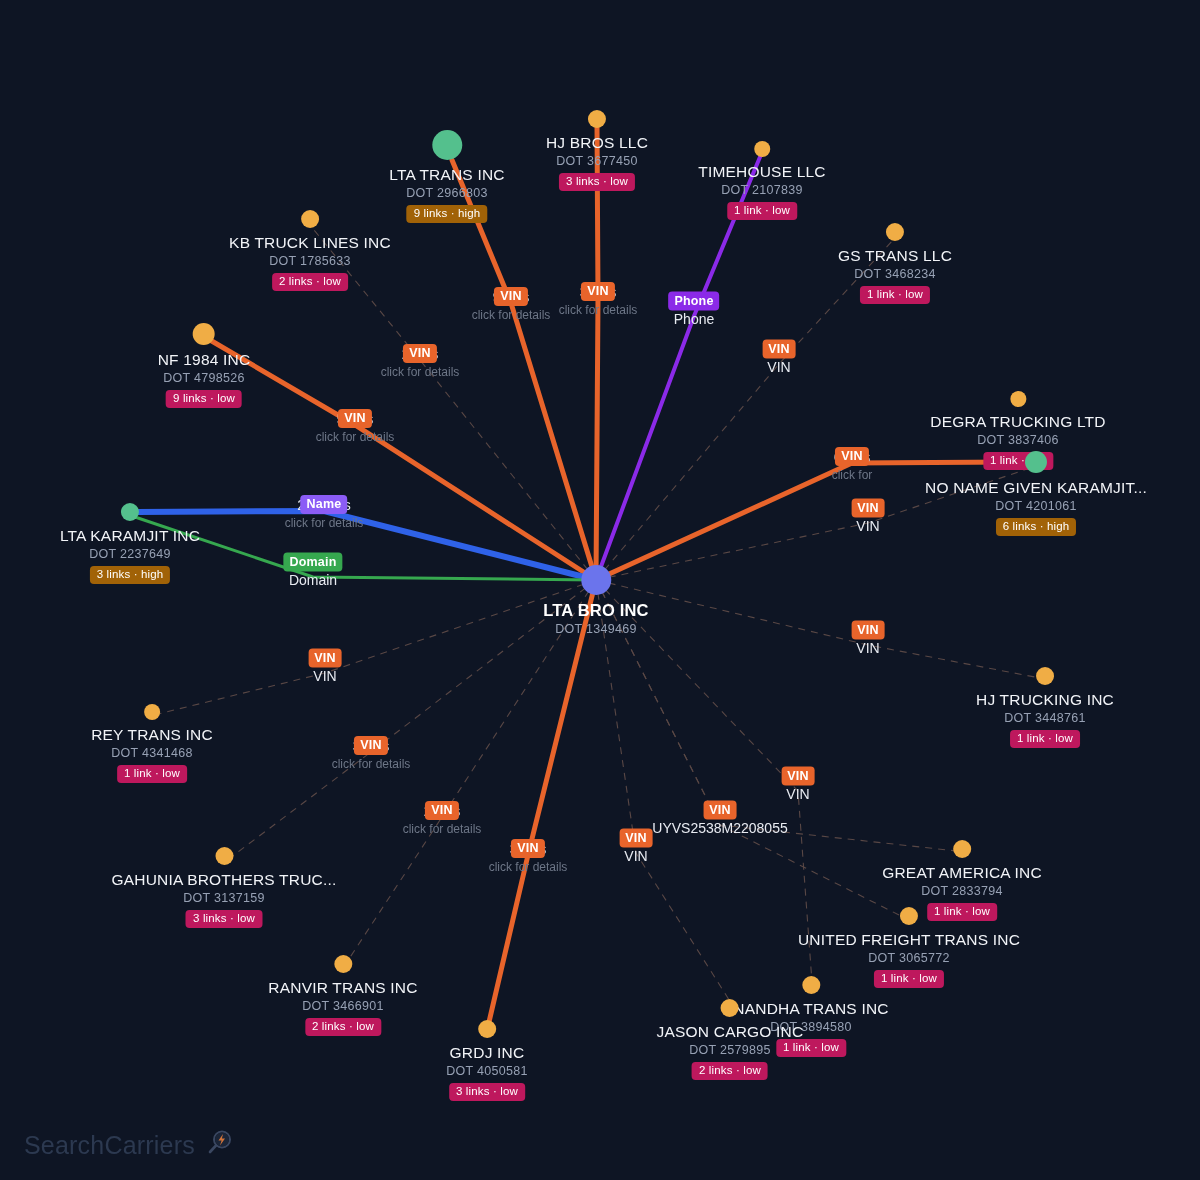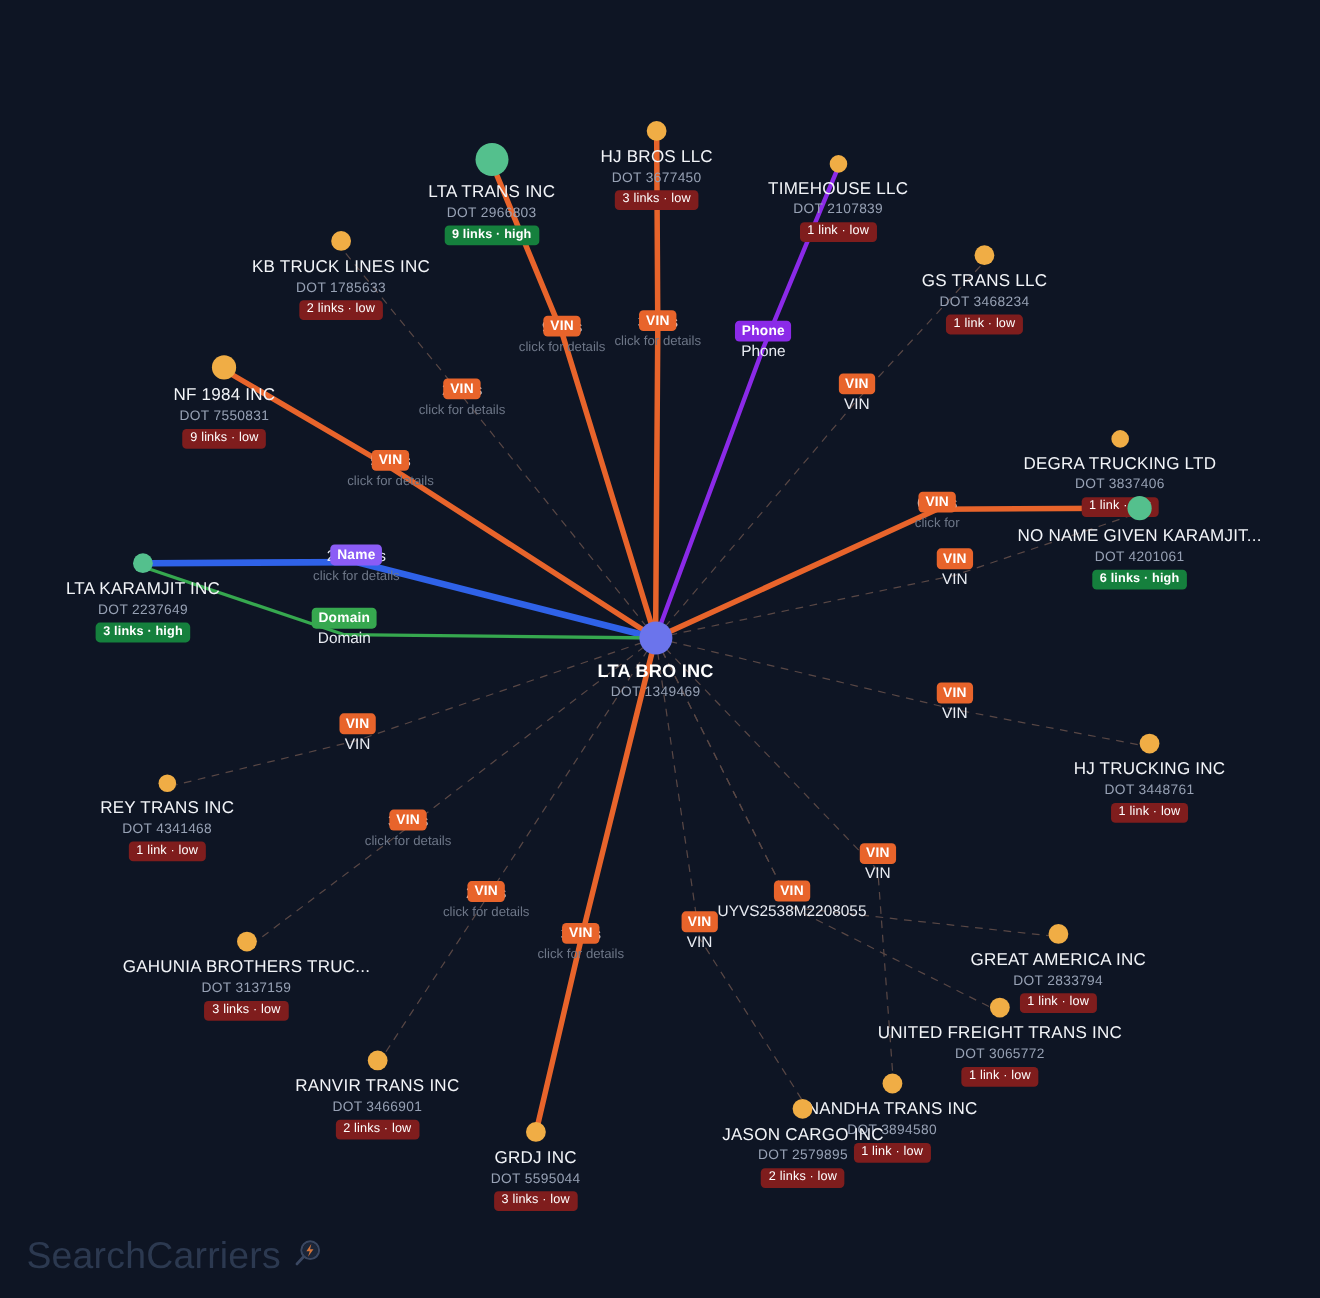--- a/index.html
+++ b/index.html
@@ -71,22 +71,22 @@
     display: inline-block;
     margin-top: 5px;
     padding: 2px 7px 3px 7px;
     border-radius: 4px;
     font-size: 11.5px;
     line-height: 1.15;
     letter-spacing: .15px;
     color: #ffffff;
     white-space: nowrap;
   }
-  .badge.low  { background: #7f1d1d; }
-  .badge.high { background: #15803d; font-weight: bold; }
+  .badge.low  { background: #be185d; }
+  .badge.high { background: #a16207; }
 
   
   .attr {
     position: absolute;
     transform: translate(-50%, -50%);
     white-space: nowrap;
     text-align: center;
   }
   .attr .diamond {
     width: 15px;
@@ -130,21 +130,21 @@
   
   #watermark {
     position: absolute;
     left: 24px;
     bottom: 18px;
     display: flex;
     align-items: center;
     gap: 10px;
   }
   #watermark .wm-text {
-    font-size: 34px;
+    font-size: 25px;
     color: #2c3950;
     letter-spacing: .2px;
   }
 </style>
 </head>
 <body>
 
 <div id="graph-canvas">
 
   <svg class="edge-layer" viewBox="0 0 1200 1180">
@@ -208,21 +208,21 @@
       </div>
       <div class="carrier" style="left: 895px; top: 223px;">
         <span class="dot" style="width: 18px; height: 18px; background: rgb(240, 173, 69);"></span>
         <div class="cname">GS TRANS LLC</div>
         <div class="cdot">DOT 3468234</div>
         <div><span class="badge low">1 link · low</span></div>
       </div>
       <div class="carrier" style="left: 204px; top: 323px;">
         <span class="dot" style="width: 22px; height: 22px; background: rgb(240, 173, 69);"></span>
         <div class="cname">NF 1984 INC</div>
-        <div class="cdot">DOT 7550831</div>
+        <div class="cdot">DOT 4798526</div>
         <div><span class="badge low">9 links · low</span></div>
       </div>
       <div class="carrier" style="left: 1018px; top: 391px;">
         <span class="dot" style="width: 16px; height: 16px; background: rgb(240, 173, 69);"></span>
         <div class="cname">DEGRA TRUCKING LTD</div>
         <div class="cdot">DOT 3837406</div>
         <div><span class="badge low">1 link · low</span></div>
       </div>
       <div class="carrier" style="left: 1036px; top: 451px;">
         <span class="dot" style="width: 22px; height: 22px; background: rgb(84, 192, 141);"></span>
@@ -280,21 +280,21 @@
       </div>
       <div class="carrier" style="left: 730px; top: 999px;">
         <span class="dot" style="width: 18px; height: 18px; background: rgb(240, 173, 69);"></span>
         <div class="cname">JASON CARGO INC</div>
         <div class="cdot">DOT 2579895</div>
         <div><span class="badge low">2 links · low</span></div>
       </div>
       <div class="carrier" style="left: 487px; top: 1020px;">
         <span class="dot" style="width: 18px; height: 18px; background: rgb(240, 173, 69);"></span>
         <div class="cname">GRDJ INC</div>
-        <div class="cdot">DOT 5595044</div>
+        <div class="cdot">DOT 4050581</div>
         <div><span class="badge low">3 links · low</span></div>
       </div>
       <div class="attr vin" style="left: 511px; top: 303px;"><span class="tag">VIN</span><span class="diamond"></span><div class="alabel">9 vins</div><div class="ahint">click for details</div></div>
       <div class="attr vin" style="left: 598px; top: 298px;"><span class="tag">VIN</span><span class="diamond"></span><div class="alabel">3 vins</div><div class="ahint">click for details</div></div>
       <div class="attr phone" style="left: 694px; top: 316px;"><span class="tag">Phone</span><span class="diamond"></span><div class="alabel">Phone</div></div>
       <div class="attr vin" style="left: 779px; top: 364px;"><span class="tag">VIN</span><span class="diamond"></span><div class="alabel">VIN</div></div>
       <div class="attr vin" style="left: 420px; top: 360px;"><span class="tag">VIN</span><span class="diamond"></span><div class="alabel">2 vins</div><div class="ahint">click for details</div></div>
       <div class="attr vin" style="left: 355px; top: 425px;"><span class="tag">VIN</span><span class="diamond"></span><div class="alabel">5 vins</div><div class="ahint">click for details</div></div>
       <div class="attr vin" style="left: 852px; top: 463px;"><span class="tag">VIN</span><span class="diamond"></span><div class="alabel">6 vins</div><div class="ahint">click for</div></div>
       <div class="attr vin" style="left: 868px; top: 523px;"><span class="tag">VIN</span><span class="diamond"></span><div class="alabel">VIN</div></div>

